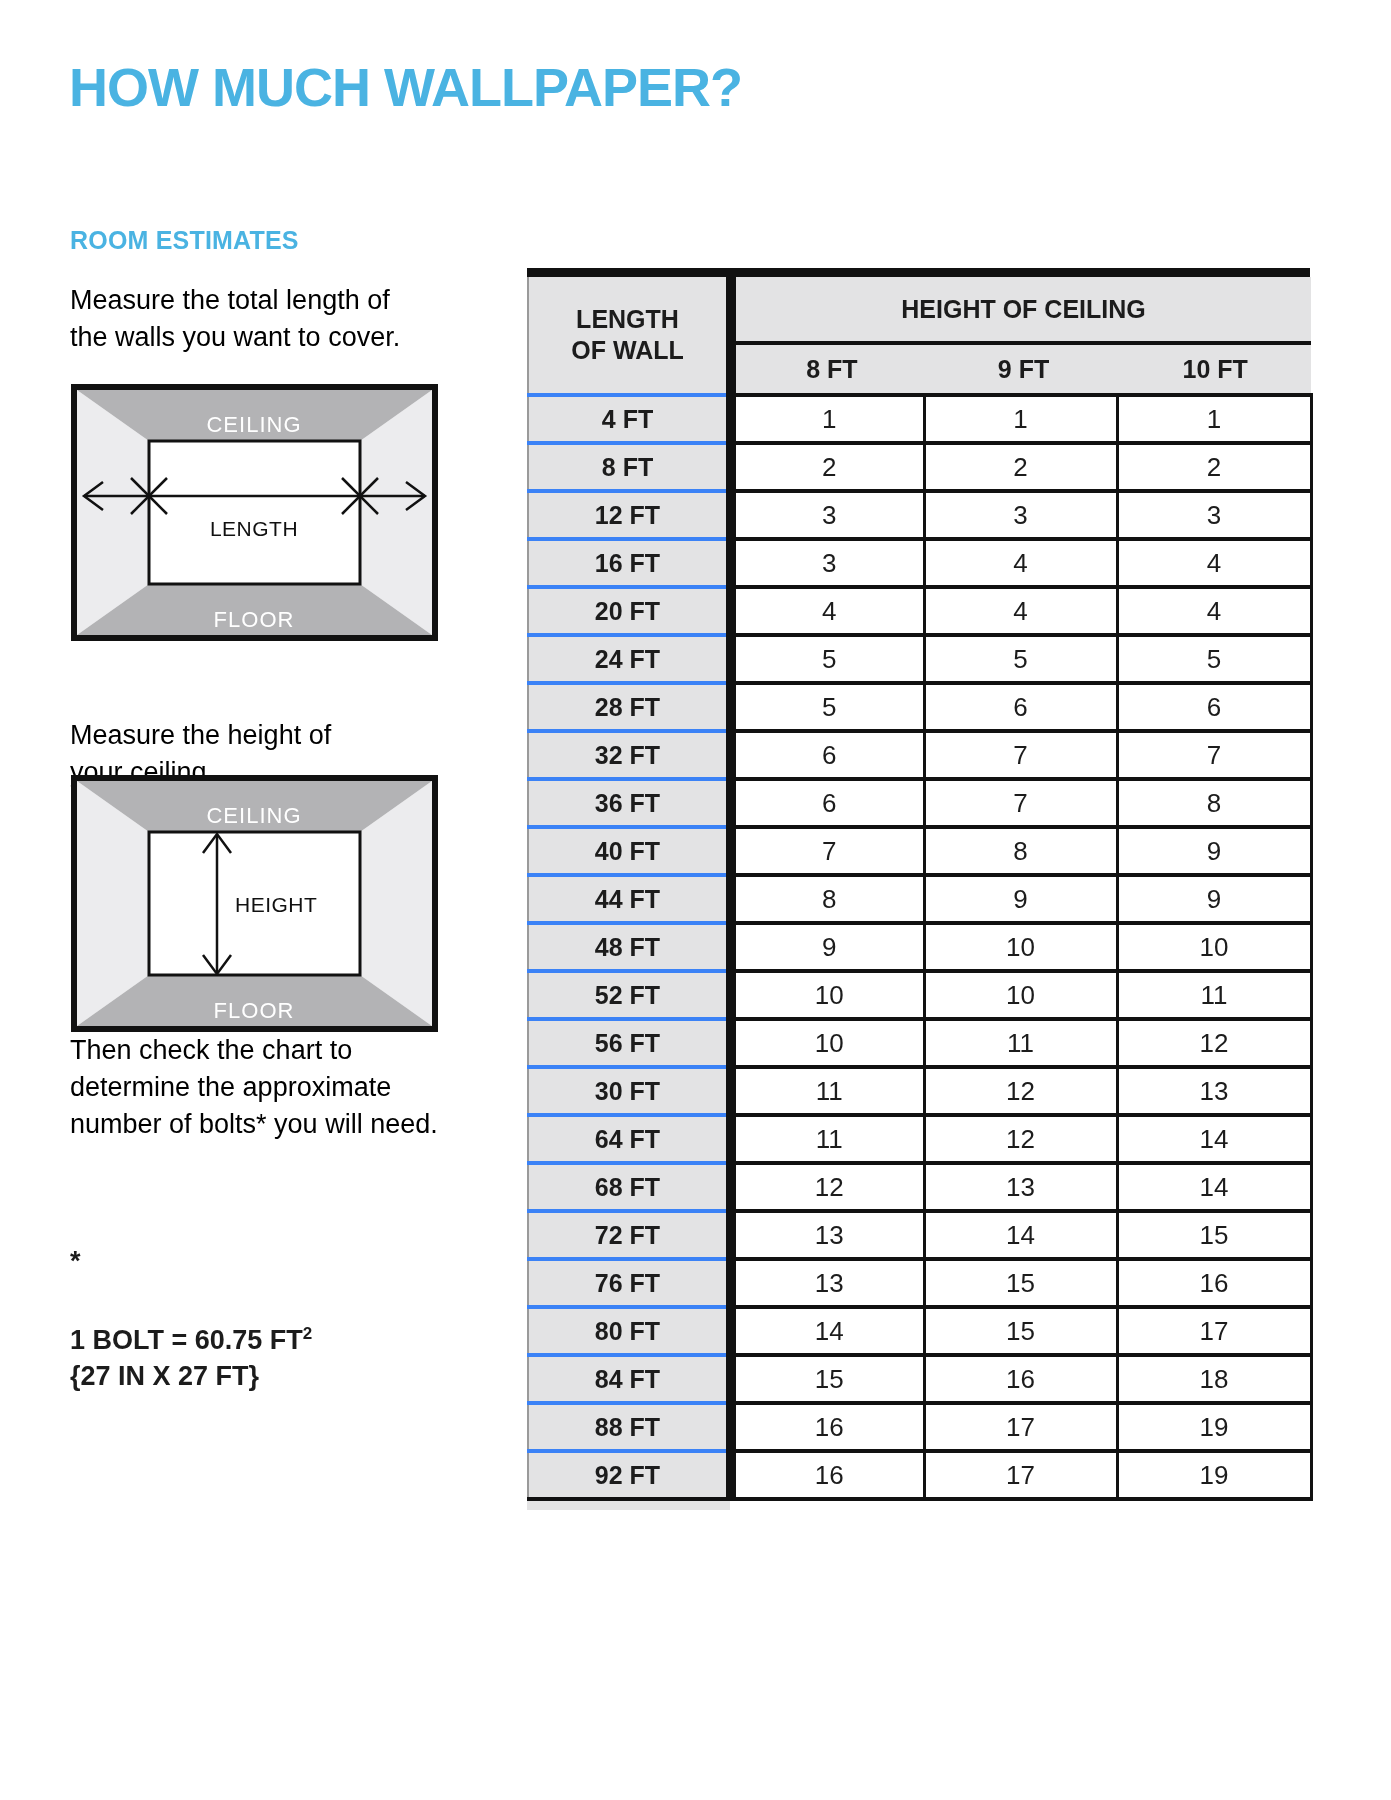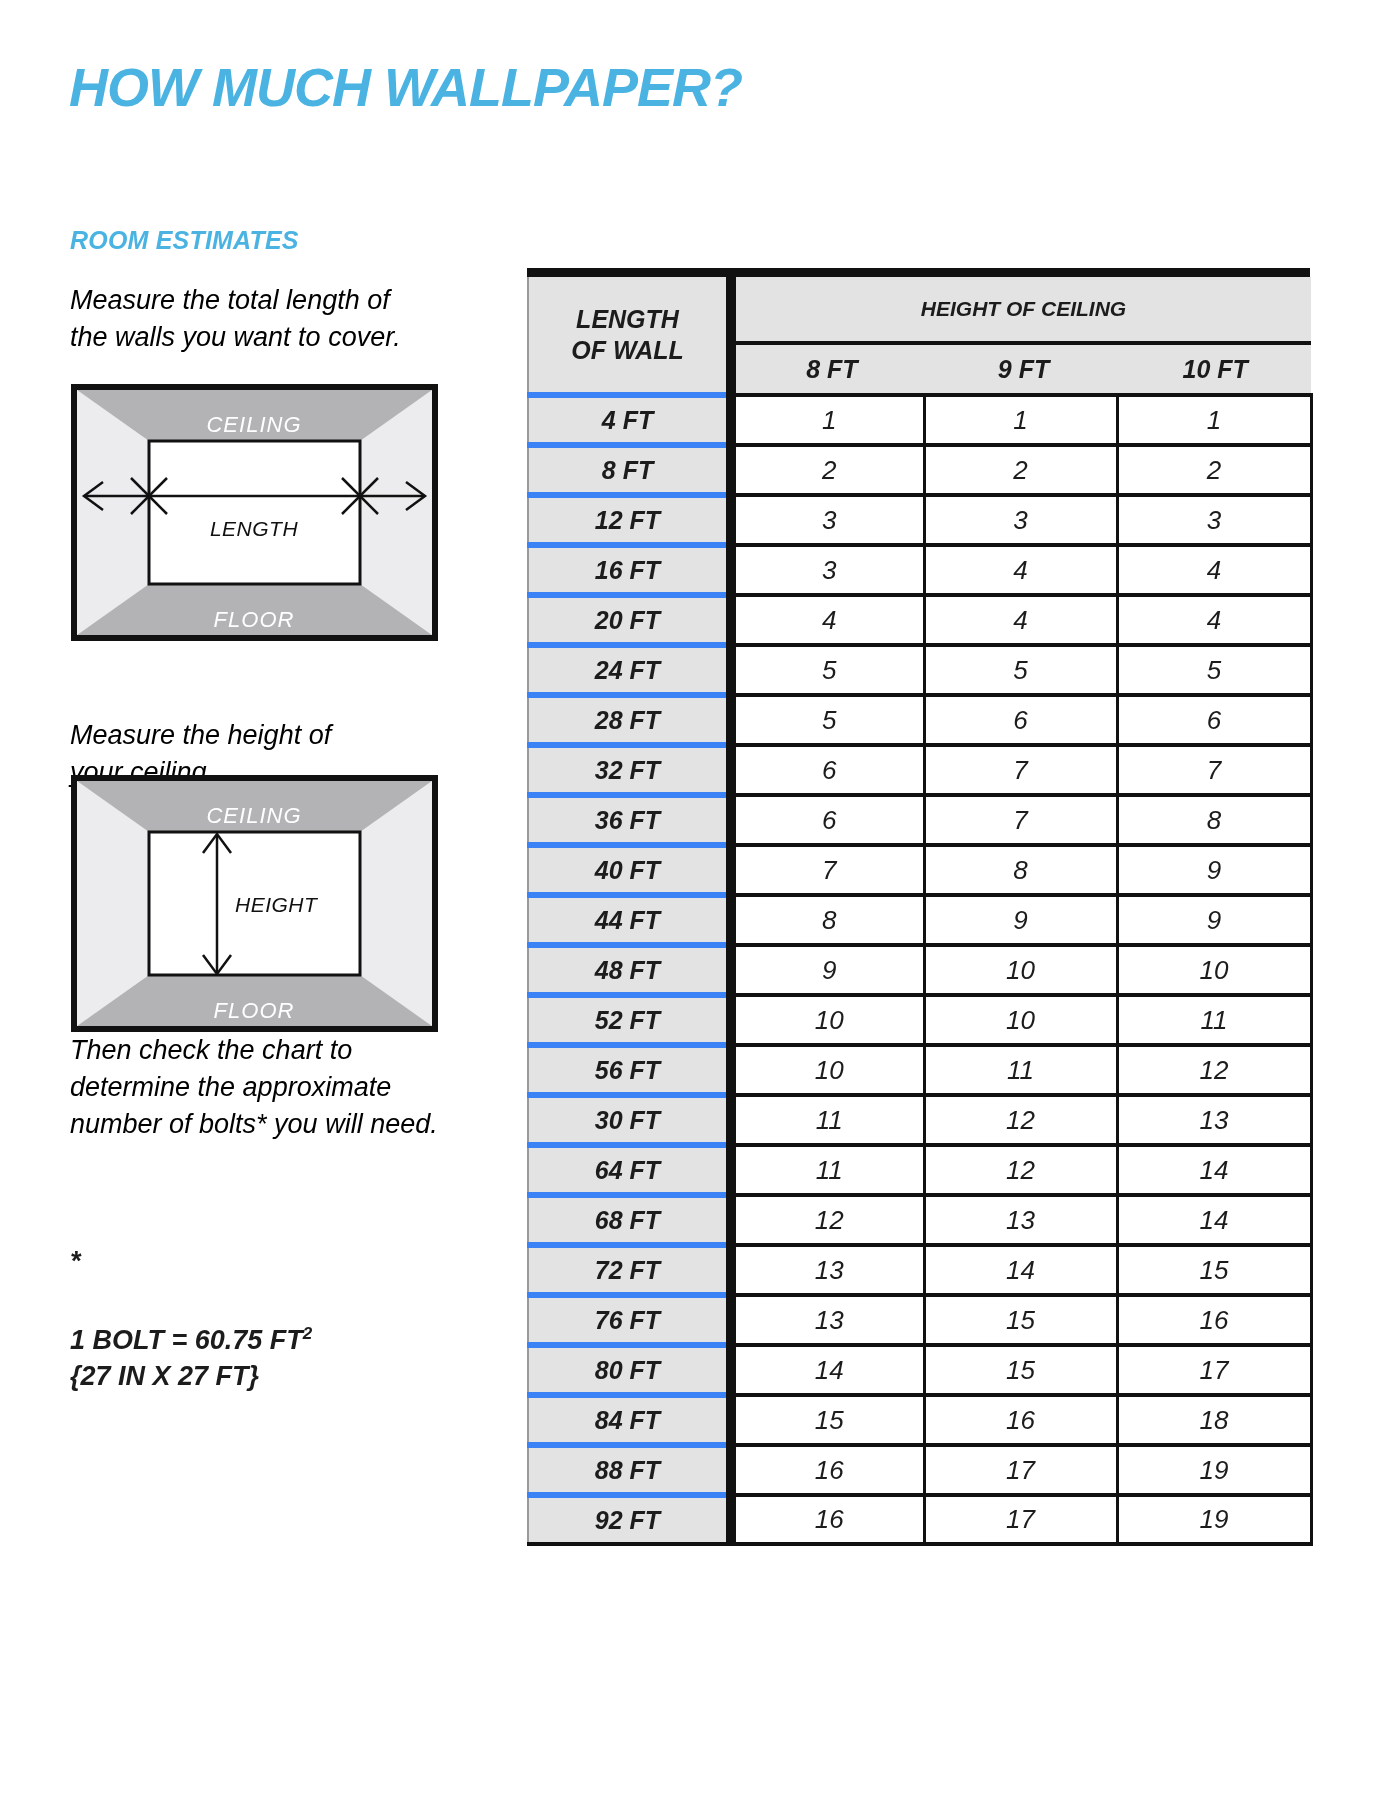--- a/index.html
+++ b/index.html
@@ -1,18 +1,18 @@
 <!DOCTYPE html>
 <html><head>
 <meta charset="utf-8">
 <style>
   html,body{margin:0;padding:0;background:#ffffff;}
   .page{
     position:relative;width:1391px;height:1800px;background:#ffffff;overflow:hidden;
-    font-family:"Liberation Sans","DejaVu Sans",sans-serif;color:#1c1c1c;font-style:italic;
+    font-family:"Liberation Sans","DejaVu Sans",sans-serif;color:#1c1c1c;
   }
   .abs{position:absolute;}
   .page-title{
     left:69px;top:56px;font-size:54px;font-weight:bold;color:var(--accent);
     letter-spacing:-1px;white-space:nowrap;
   }
   .section-heading{
     font-size:25px;font-weight:bold;color:var(--accent);letter-spacing:0.2px;
   }
   #room-heading{left:70px;top:226px;}
@@ -37,31 +37,31 @@
   table.bolts{
     position:absolute;left:527px;top:277px;width:783px;border-collapse:collapse;
     table-layout:fixed;z-index:1;background:#fff;
   }
   table.bolts td{padding:0;text-align:center;vertical-align:middle;}
   .len-h{
     background:var(--cellgray);font-weight:bold;font-size:25px;line-height:31px;
     white-space:pre-line;border-bottom:2px solid #1a1a1a;border-left:2px solid #9a9a9a;
   }
   .group-h{
-    background:var(--cellgray);font-weight:bold;font-size:21px;height:64px;
+    background:var(--cellgray);font-weight:bold;font-size:25px;height:64px;
     border-left:10px solid #111;border-bottom:4px solid #111;
   }
   .ceil-h{
     background:var(--cellgray);height:48px;border-left:10px solid #111;
   }
   .ceil-flex{display:flex;width:100%;}
   .ceil-flex span{flex:1;font-weight:bold;font-size:25px;}
   .len-cell{
     background:var(--cellgray);font-weight:bold;font-size:25px;height:44px;
-    border-top:6px solid #3b82f6;border-left:2px solid #9a9a9a;
+    border-top:4px solid #3b82f6;border-left:2px solid #9a9a9a;
   }
   .val-cell{
     font-size:26px;height:44px;border-top:4px solid #111;border-left:3px solid #111;
   }
   .val-cell.thick-left{border-left:10px solid #111;}
   .val-cell:last-child{border-right:3px solid #111;}
   tr.last-row td{border-bottom:4px solid #111;}
 </style>
 </head>
 <body>

